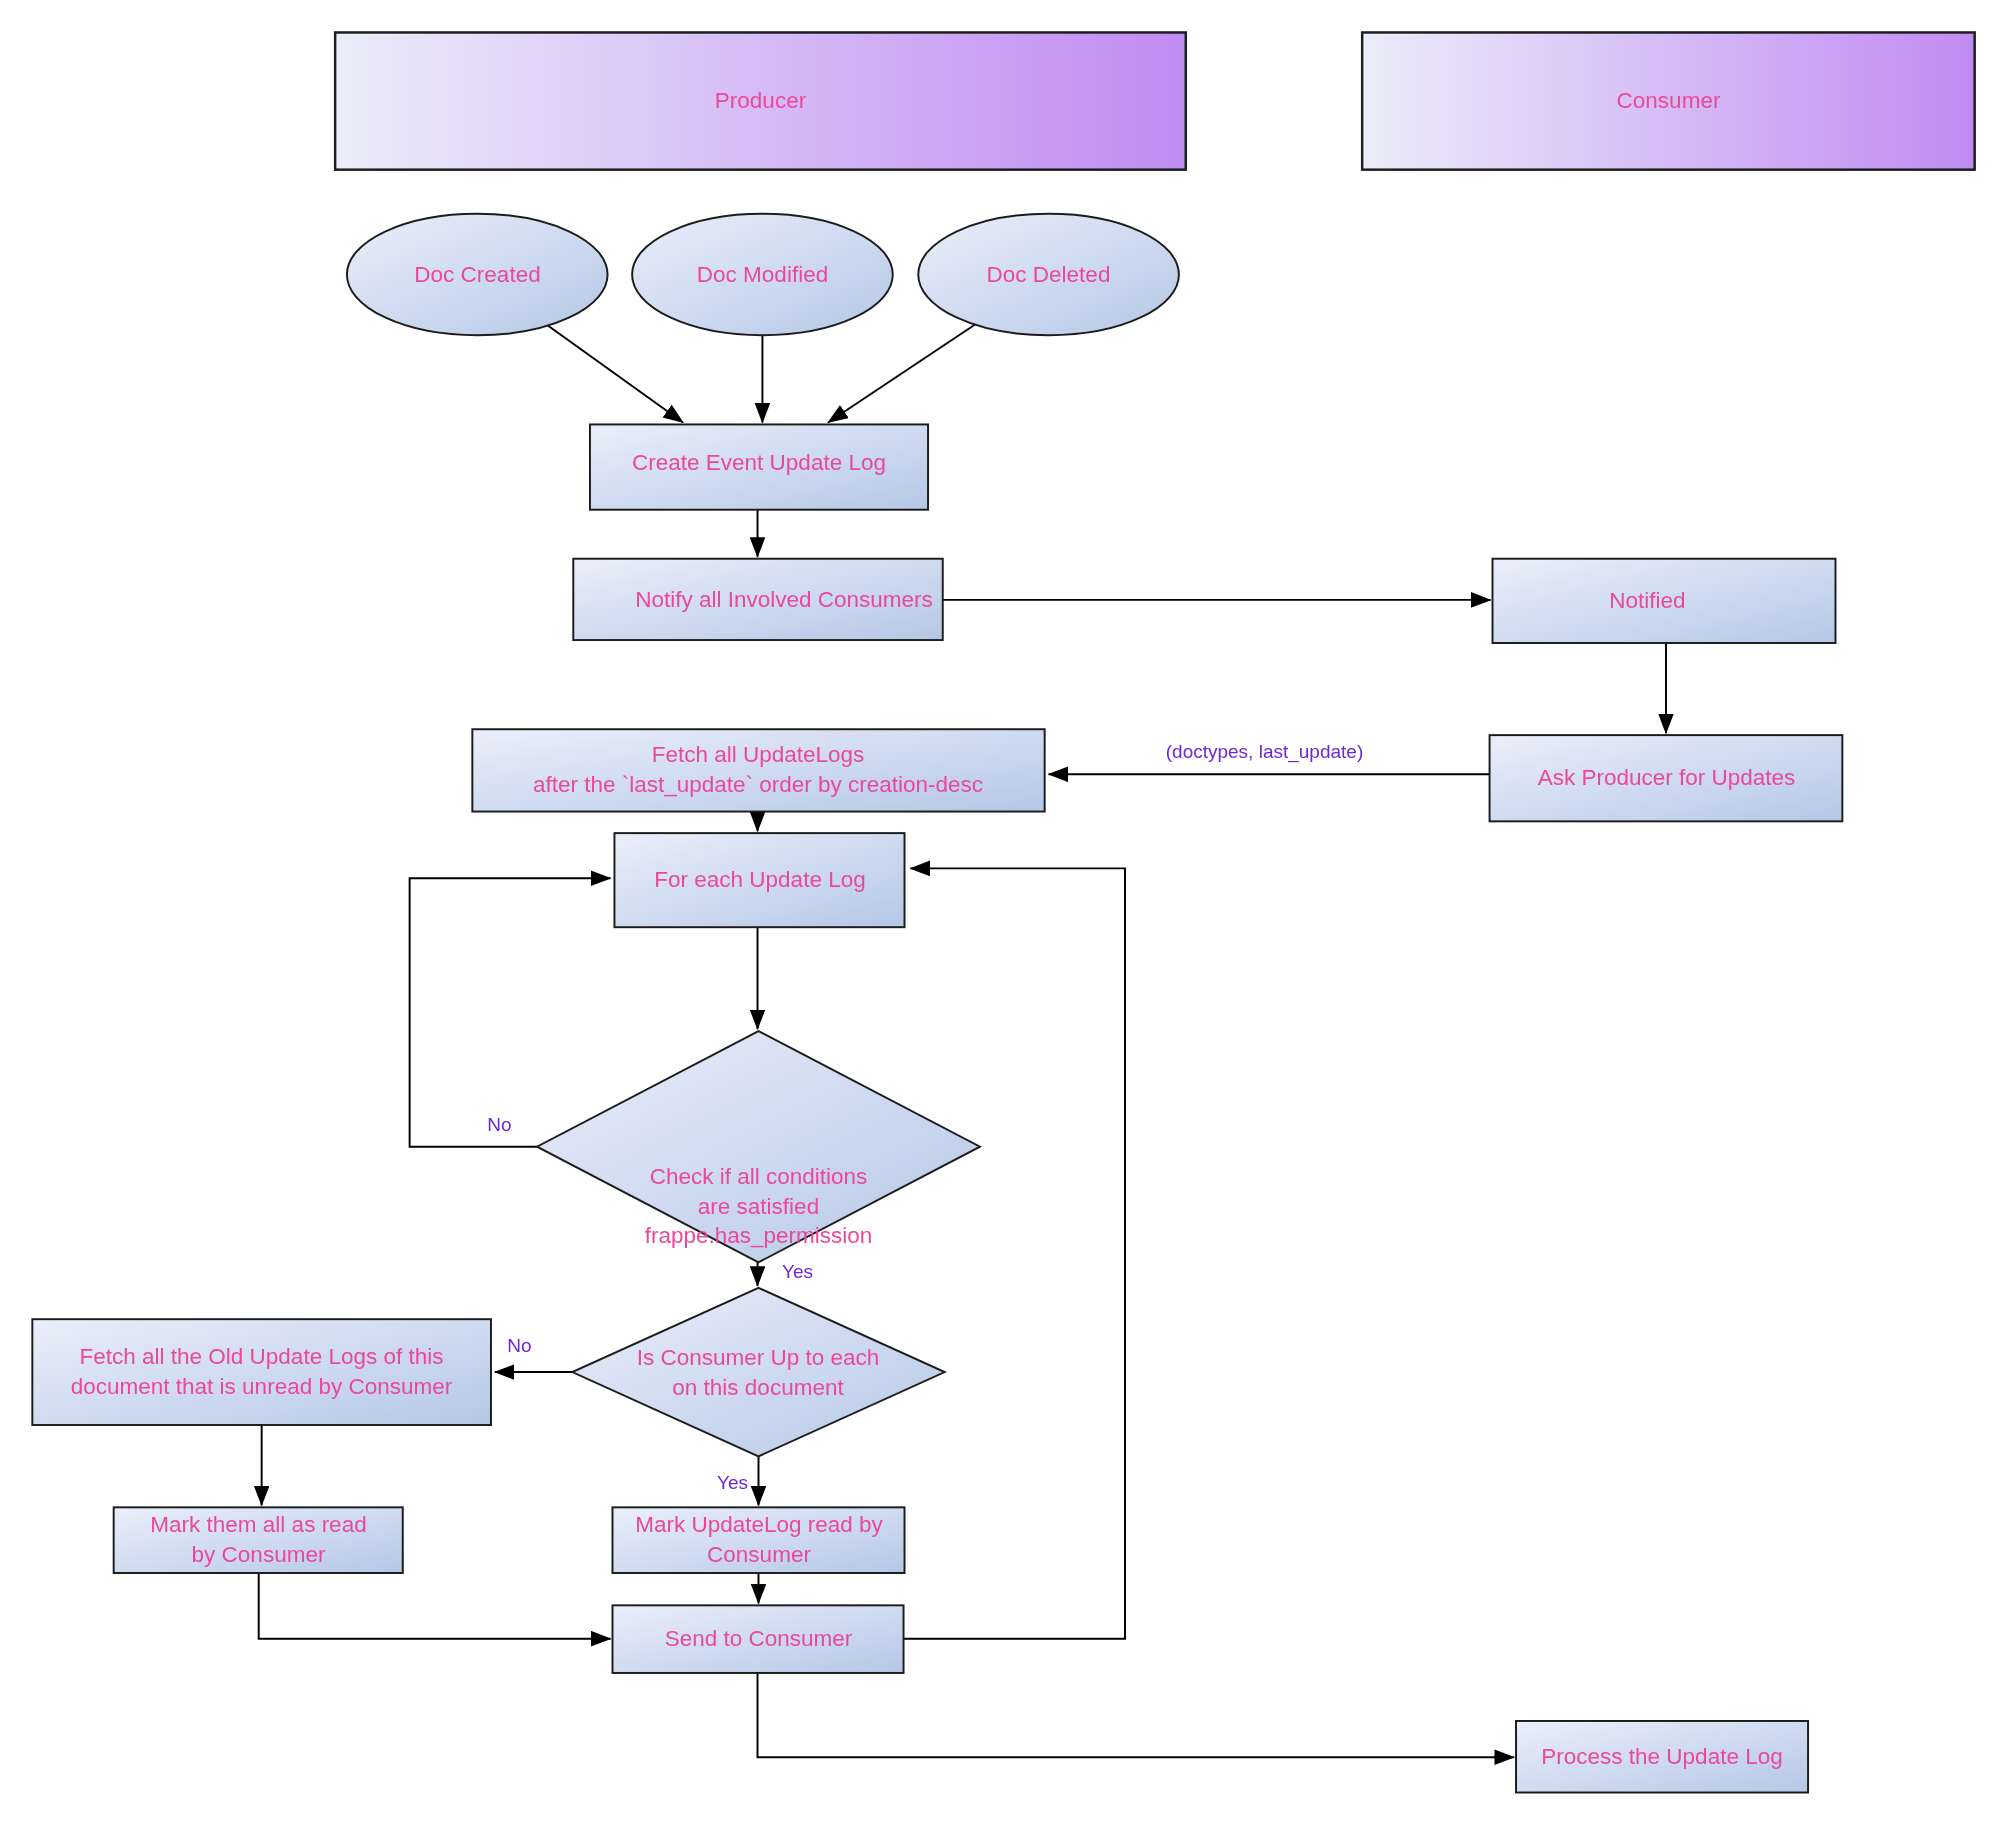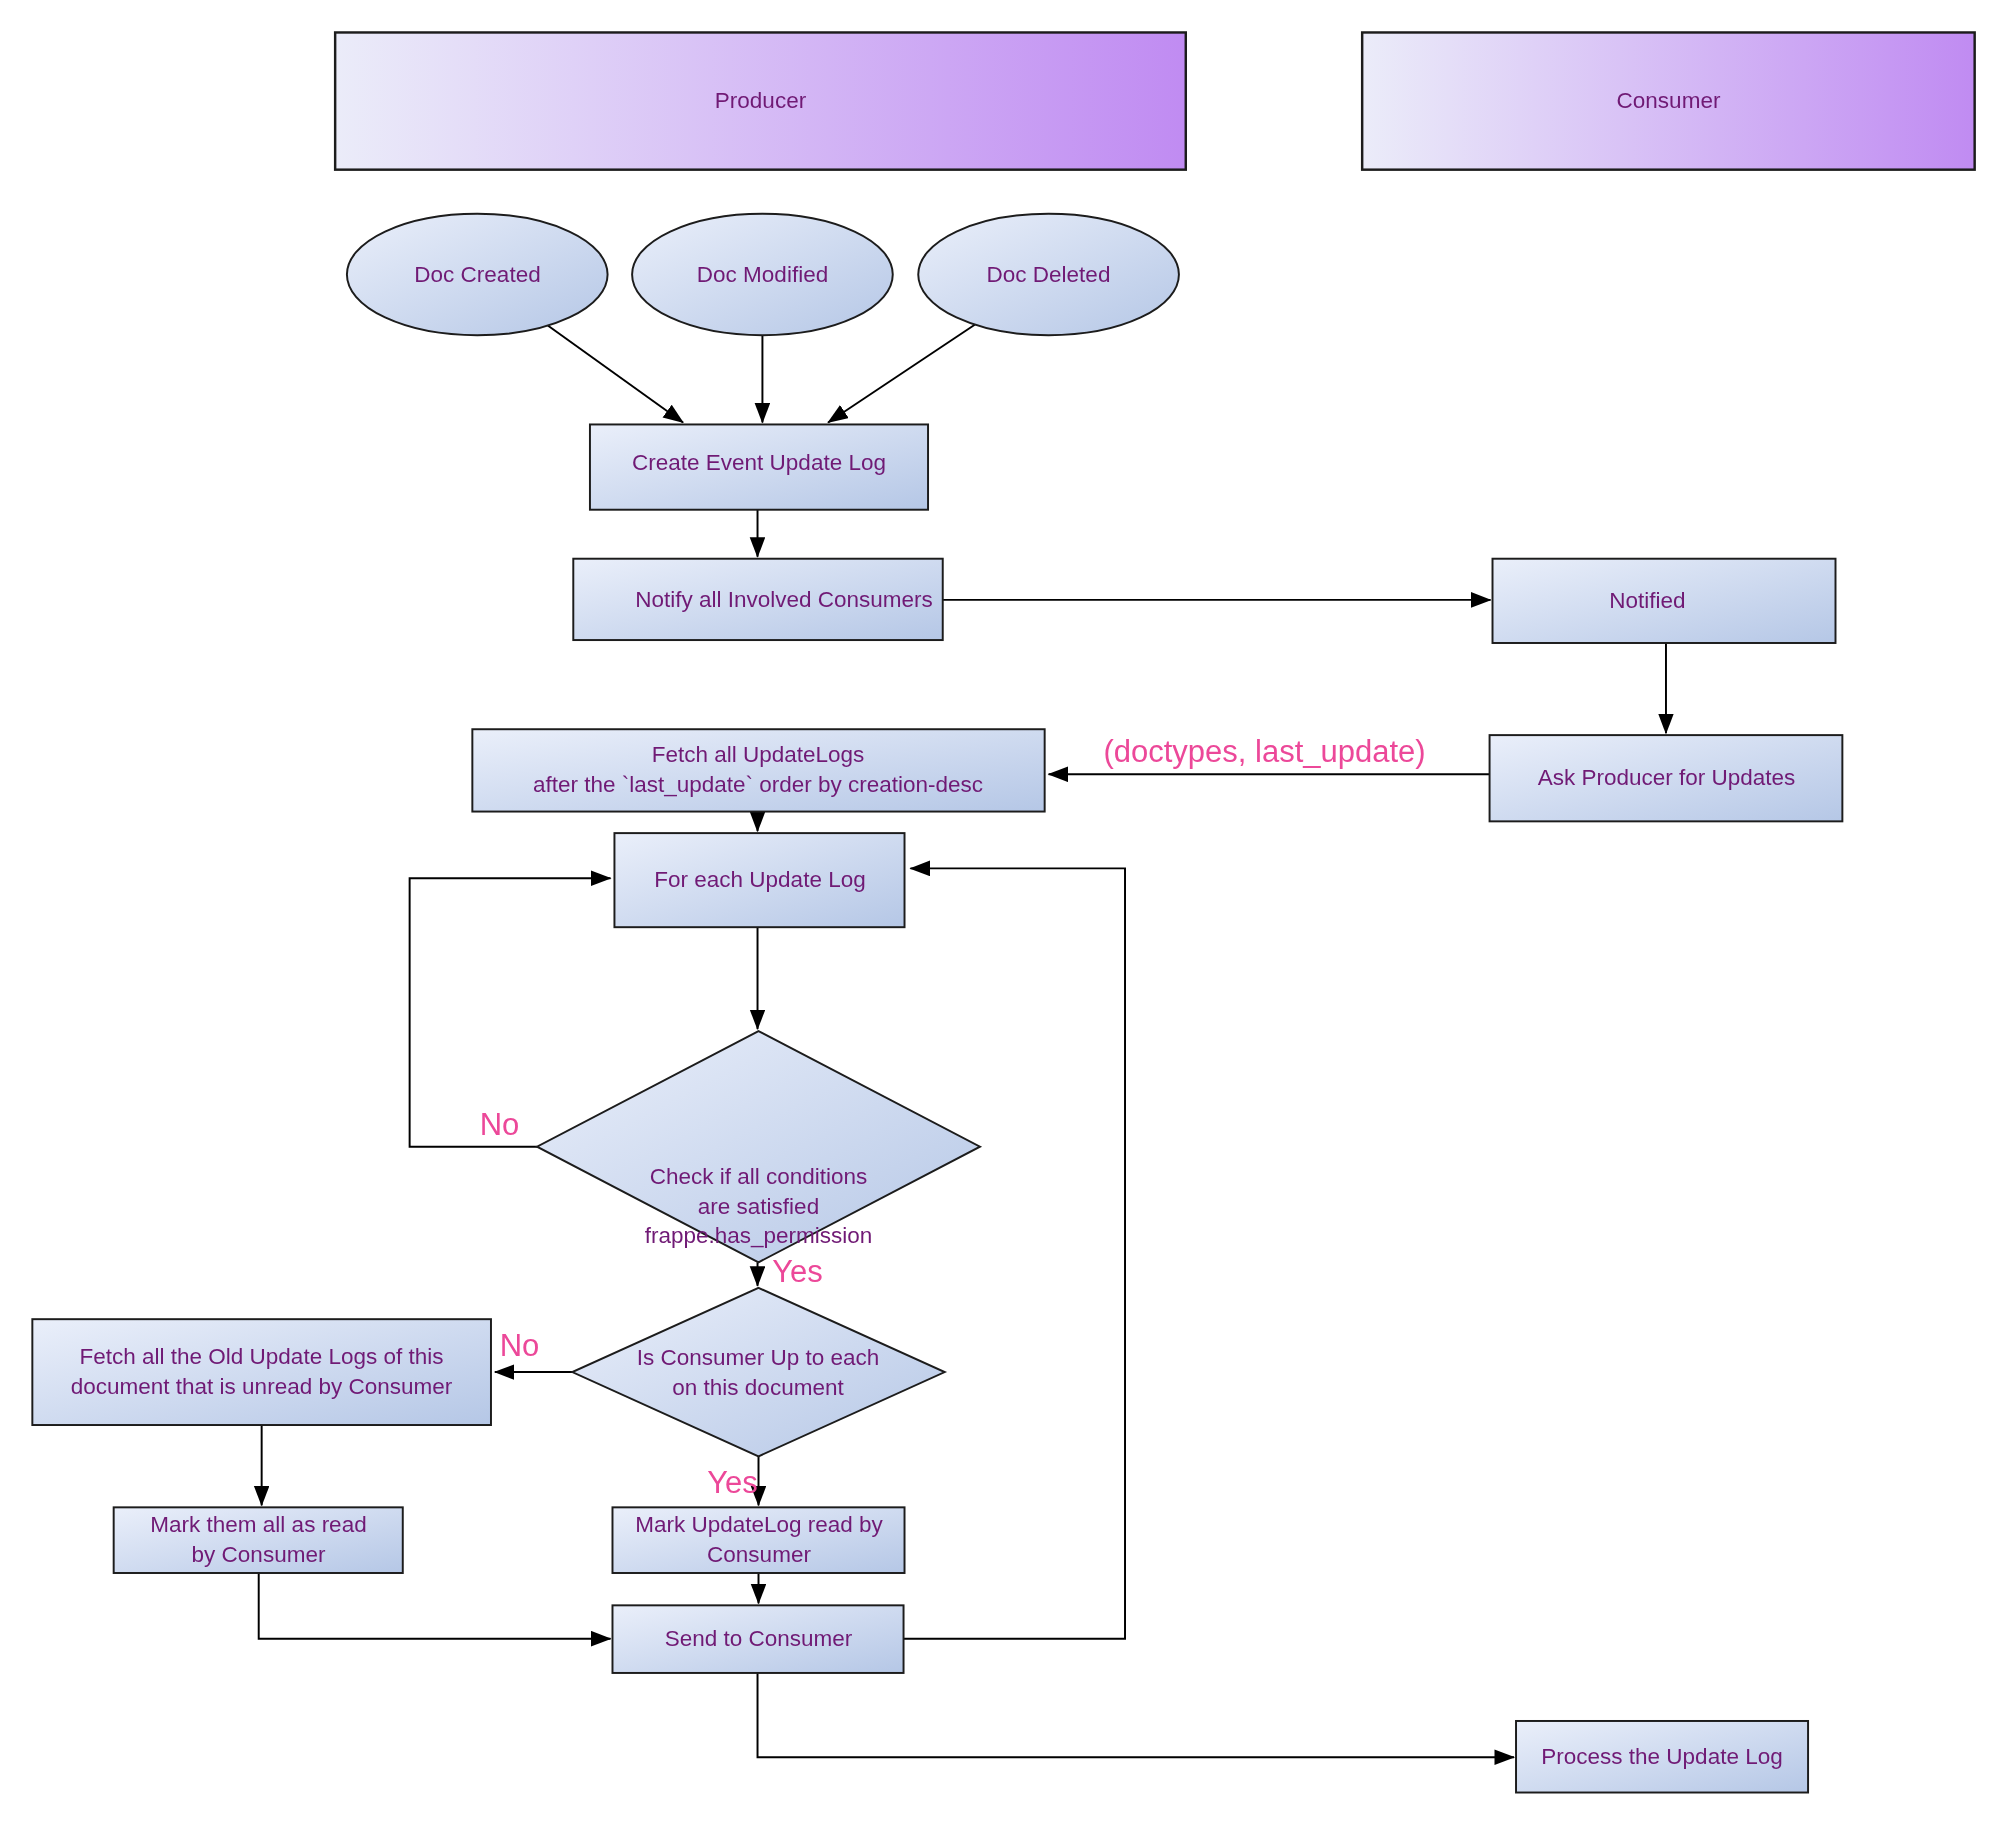--- a/index.html
+++ b/index.html
@@ -13,31 +13,31 @@
   #edges-svg { position: absolute; left: 0; top: 0; }
   .lbl {
     position: absolute;
     display: flex;
     align-items: center;
     justify-content: center;
     text-align: center;
     white-space: pre-line;
     font-size: 22.5px;
     line-height: 1.32;
-    color: #701a75;
+    color: #ec4899;
     pointer-events: none;
   }
   .edge-lbl {
     position: absolute;
     display: flex;
     align-items: center;
     justify-content: center;
     white-space: nowrap;
-    font-size: 31px;
-    color: #ec4899;
+    font-size: 19px;
+    color: #6d28d9;
     pointer-events: none;
   }
 </style>
 </head>
 <body>
 
 <div id="canvas">
 
   <svg id="edges-svg" width="2007" height="1824" viewBox="0 0 2048 1861" xmlns="http://www.w3.org/2000/svg">
     <defs>

